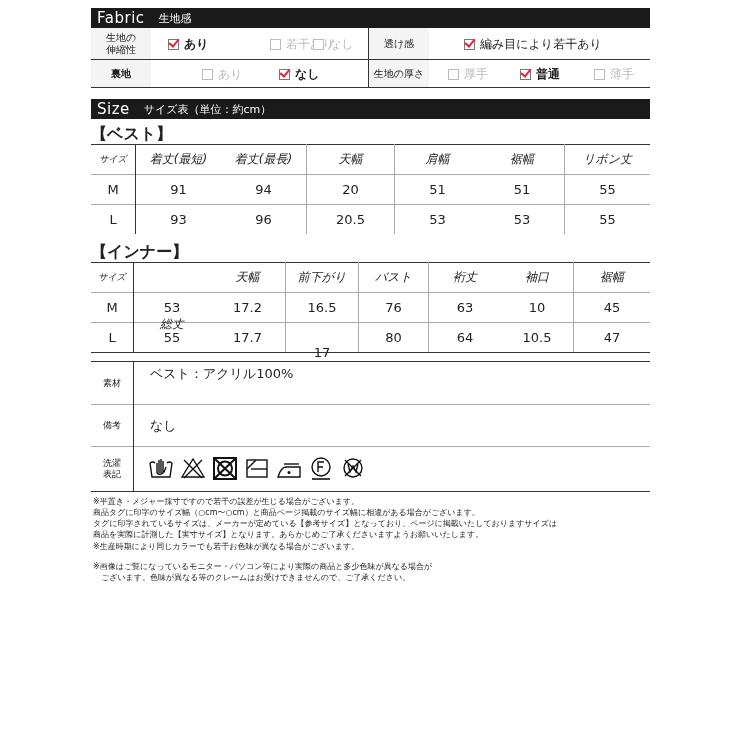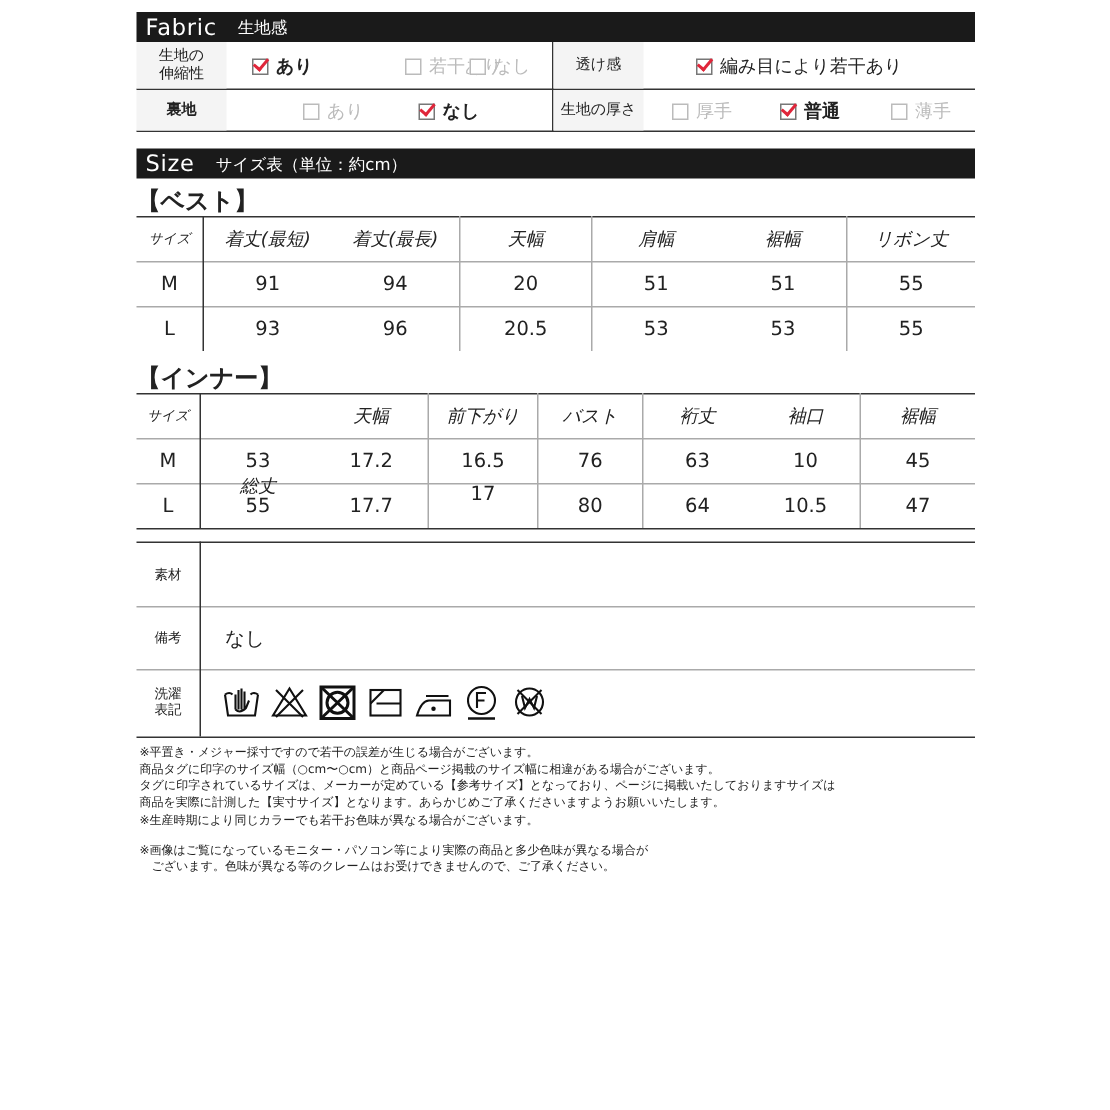--- a/index.html
+++ b/index.html
@@ -151,35 +151,36 @@
   <div class="cell" style="left:210px;top:293px;width:75px;height:29px;">17.2</div>
   <div class="cell" style="left:286px;top:293px;width:72px;height:29px;">16.5</div>
   <div class="cell" style="left:359px;top:293px;width:69px;height:29px;">76</div>
   <div class="cell" style="left:429px;top:293px;width:72px;height:29px;">63</div>
   <div class="cell" style="left:501px;top:293px;width:72px;height:29px;">10</div>
   <div class="cell" style="left:574px;top:293px;width:76px;height:29px;">45</div>
 
   <div class="cell" style="left:91px;top:323px;width:42px;height:29px;">L</div>
   <div class="cell" style="left:134px;top:323px;width:76px;height:29px;">55</div>
   <div class="cell" style="left:210px;top:323px;width:75px;height:29px;">17.7</div>
-  <div class="cell" style="left:286px;top:315px;width:72px;height:29px;">17</div>
+  <div class="cell" style="left:286px;top:338px;width:72px;height:29px;">17</div>
   <div class="cell" style="left:359px;top:323px;width:69px;height:29px;">80</div>
   <div class="cell" style="left:429px;top:323px;width:72px;height:29px;">64</div>
   <div class="cell" style="left:501px;top:323px;width:72px;height:29px;">10.5</div>
   <div class="cell" style="left:574px;top:323px;width:76px;height:29px;">47</div>
 </div>
 
 <div class="hline" style="left:91px;top:361px;width:559px;"></div>
 <div class="hline light" style="left:91px;top:404px;width:559px;"></div>
 <div class="hline light" style="left:91px;top:446px;width:559px;"></div>
 <div class="hline" style="left:91px;top:491px;width:559px;"></div>
 <div class="vline" style="left:133px;top:361px;height:130px;"></div>
 
 <div class="cell tiny" style="left:91px;top:362px;width:42px;height:42px;">素材</div>
 <div class="abs" style="left:150px;top:366px;font-size:13px;line-height:15px;">
+  <div>ベスト：アクリル100%</div>
 </div>
 
 <div class="cell tiny" style="left:91px;top:405px;width:42px;height:41px;">備考</div>
 <div class="abs" style="left:150px;top:417px;font-size:13px;">なし</div>
 
 <div class="cell tiny" style="left:91px;top:447px;width:42px;height:44px;white-space:pre-line;text-align:center;line-height:11px;">洗濯
 表記</div>
 
 <div class="icons">
   <span>

